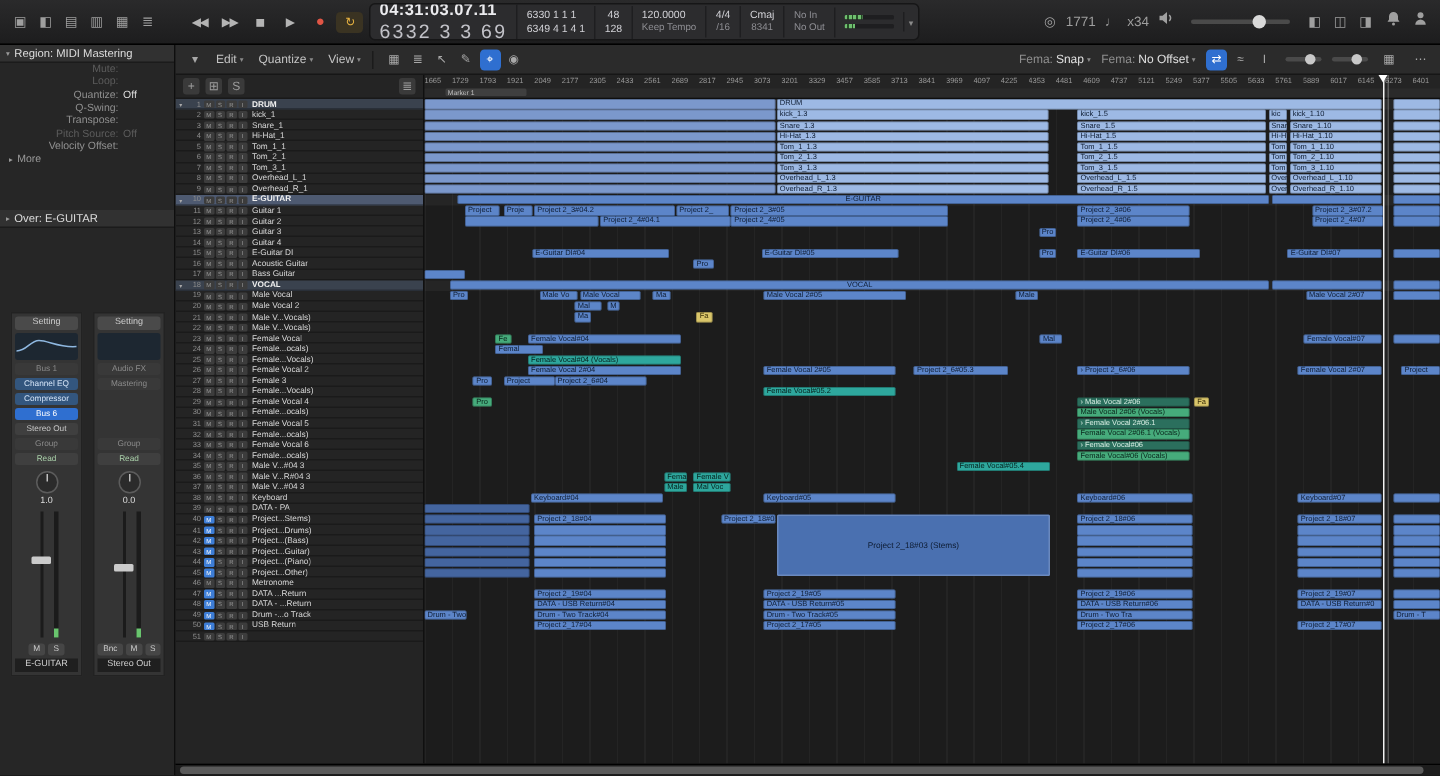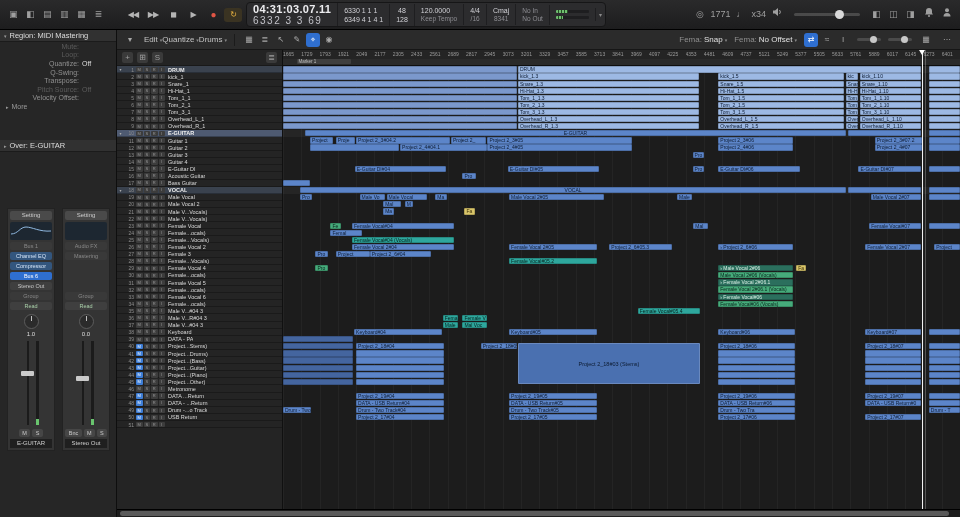--- a/index.html
+++ b/index.html
@@ -8,21 +8,21 @@
   
   .topbar{height:30px;flex:none;background:linear-gradient(#2a2a2b,#1d1d1e);border-bottom:1px solid #000;display:flex;align-items:center;padding:0 6px;gap:4px}
   .tbi{min-width:15px;height:15px;border-radius:3px;color:#9f9f9f;font-size:9px;line-height:15px;text-align:center;flex:none;padding:0 1px}
   .tpt{width:18px;height:14px;color:#b4b4b4;font-size:8px;line-height:14px;text-align:center;letter-spacing:-1px;border-radius:3px;flex:none}
   .tpt.rec{color:#e05545;font-size:10px}
   .tpt.cyc{color:#e8b341;background:#3a3322}
   .transport{display:flex;gap:2px;margin-left:14px}
   .lcd{display:flex;align-items:center;background:#2c2c2e;border-radius:4px;height:25px;margin-left:0;border:1px solid #161617;overflow:hidden}
   .lcd-sec{padding:2px 6px;border-right:1px solid #1e1e20;display:flex;flex-direction:column;justify-content:center}
   .lcd-big{font-size:11px;color:#ececef;font-weight:700;letter-spacing:.3px;line-height:12px;white-space:nowrap}
-  .lcd-sub{font-size:10px;color:#c2c2c8;letter-spacing:1.5px;white-space:nowrap}
+  .lcd-sub{font-size:13px;color:#c2c2c8;letter-spacing:1.5px;white-space:nowrap}
   .lcd-s{font-size:7px;color:#d2d2d7;line-height:9px;white-space:nowrap}
   .lcd-lab{font-size:6.5px;color:#8e8e93;line-height:8px;white-space:nowrap}
   .lcd-ctr{text-align:center}
   .cpu{justify-content:center;gap:3px;width:46px}
   .cpu .bar{height:3px;background:#1e1e20;border-radius:1px;position:relative;overflow:hidden}
   .cpu .bar i{position:absolute;left:0;top:0;bottom:0;background:repeating-linear-gradient(90deg,#6fbf6f 0 2px,#254d25 2px 3px)}
   .lcd-chev{display:flex;align-items:center;padding:0 3px;color:#8a8a8a;font-size:6px}
   .rgrp{display:flex;gap:3px;margin-left:auto;align-items:center}
   .mvol{width:66px;height:3px;background:#4a4a4a;border-radius:2px;position:relative;margin:0 6px;flex:none}
   .mvol .knob{position:absolute;left:62%;top:-3px;width:9px;height:9px;border-radius:50%;background:#d9d9d9}
@@ -310,31 +310,31 @@
             <div class="msb">S</div>
           </div>
           <div class="cs-name">Stereo Out</div>
         </div>
       </div>
     </aside>
 
     <div class="workspace">
       <div class="ws-toolbar">
         <div class="wsi">▾</div>
-        <div style="display:flex;">
+        <div style="display:flex;gap:10px">
             <div class="menu">
               <span>Edit</span>
               <span class="car">▾</span>
             </div>
             <div class="menu">
               <span>Quantize</span>
               <span class="car">▾</span>
             </div>
             <div class="menu">
-              <span>Drums</span>
+              <span>View</span>
               <span class="car">▾</span>
             </div>
           </div>
         <div class="sep"></div>
         <div style="display:flex;gap:2px">
             <div class="wsi">▦</div>
             <div class="wsi">≣</div>
             <div class="wsi">↖</div>
             <div class="wsi">✎</div>
             <div class="wsi active">⌖</div>

